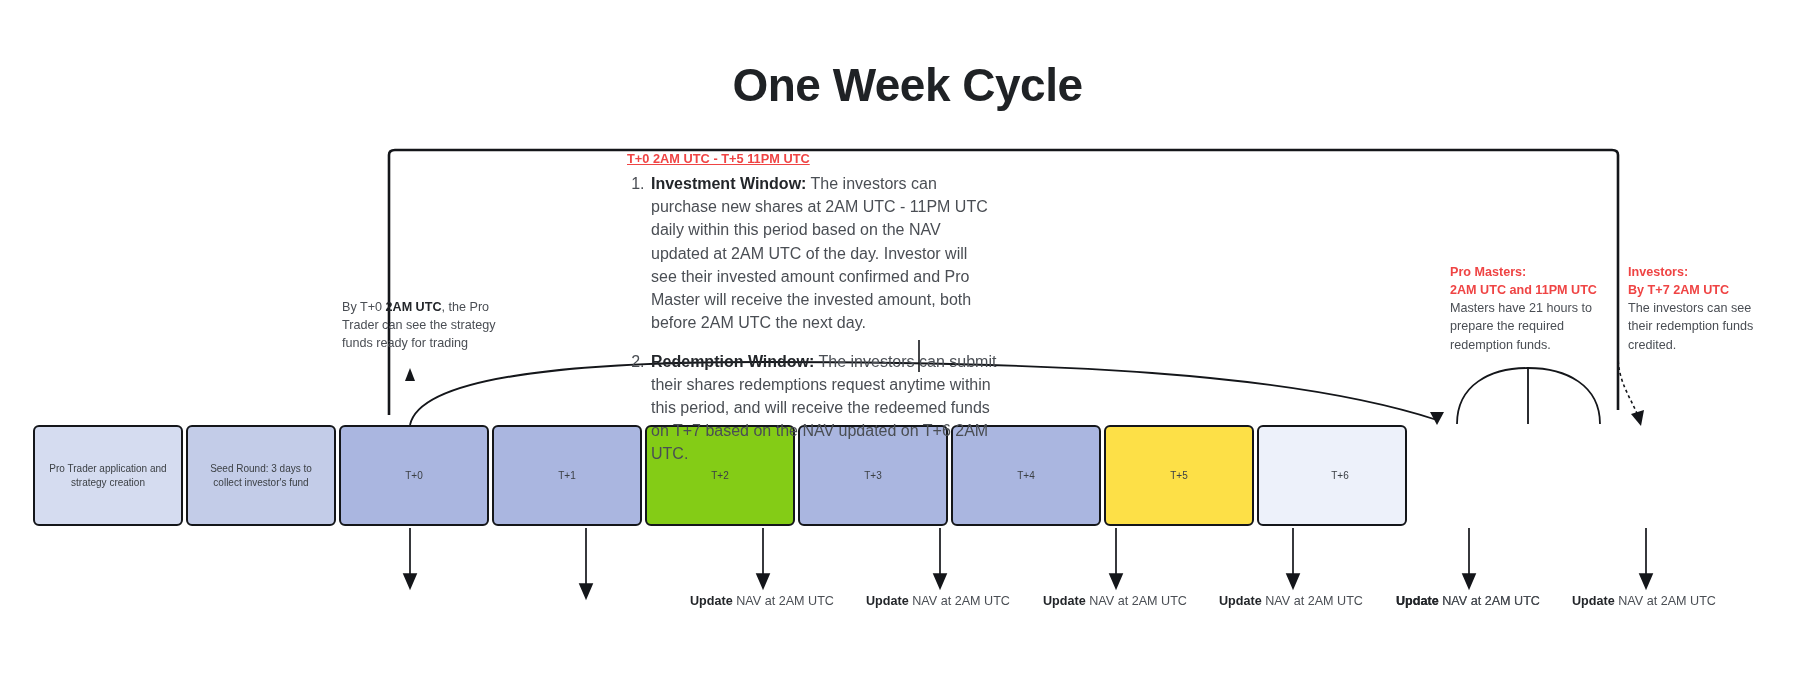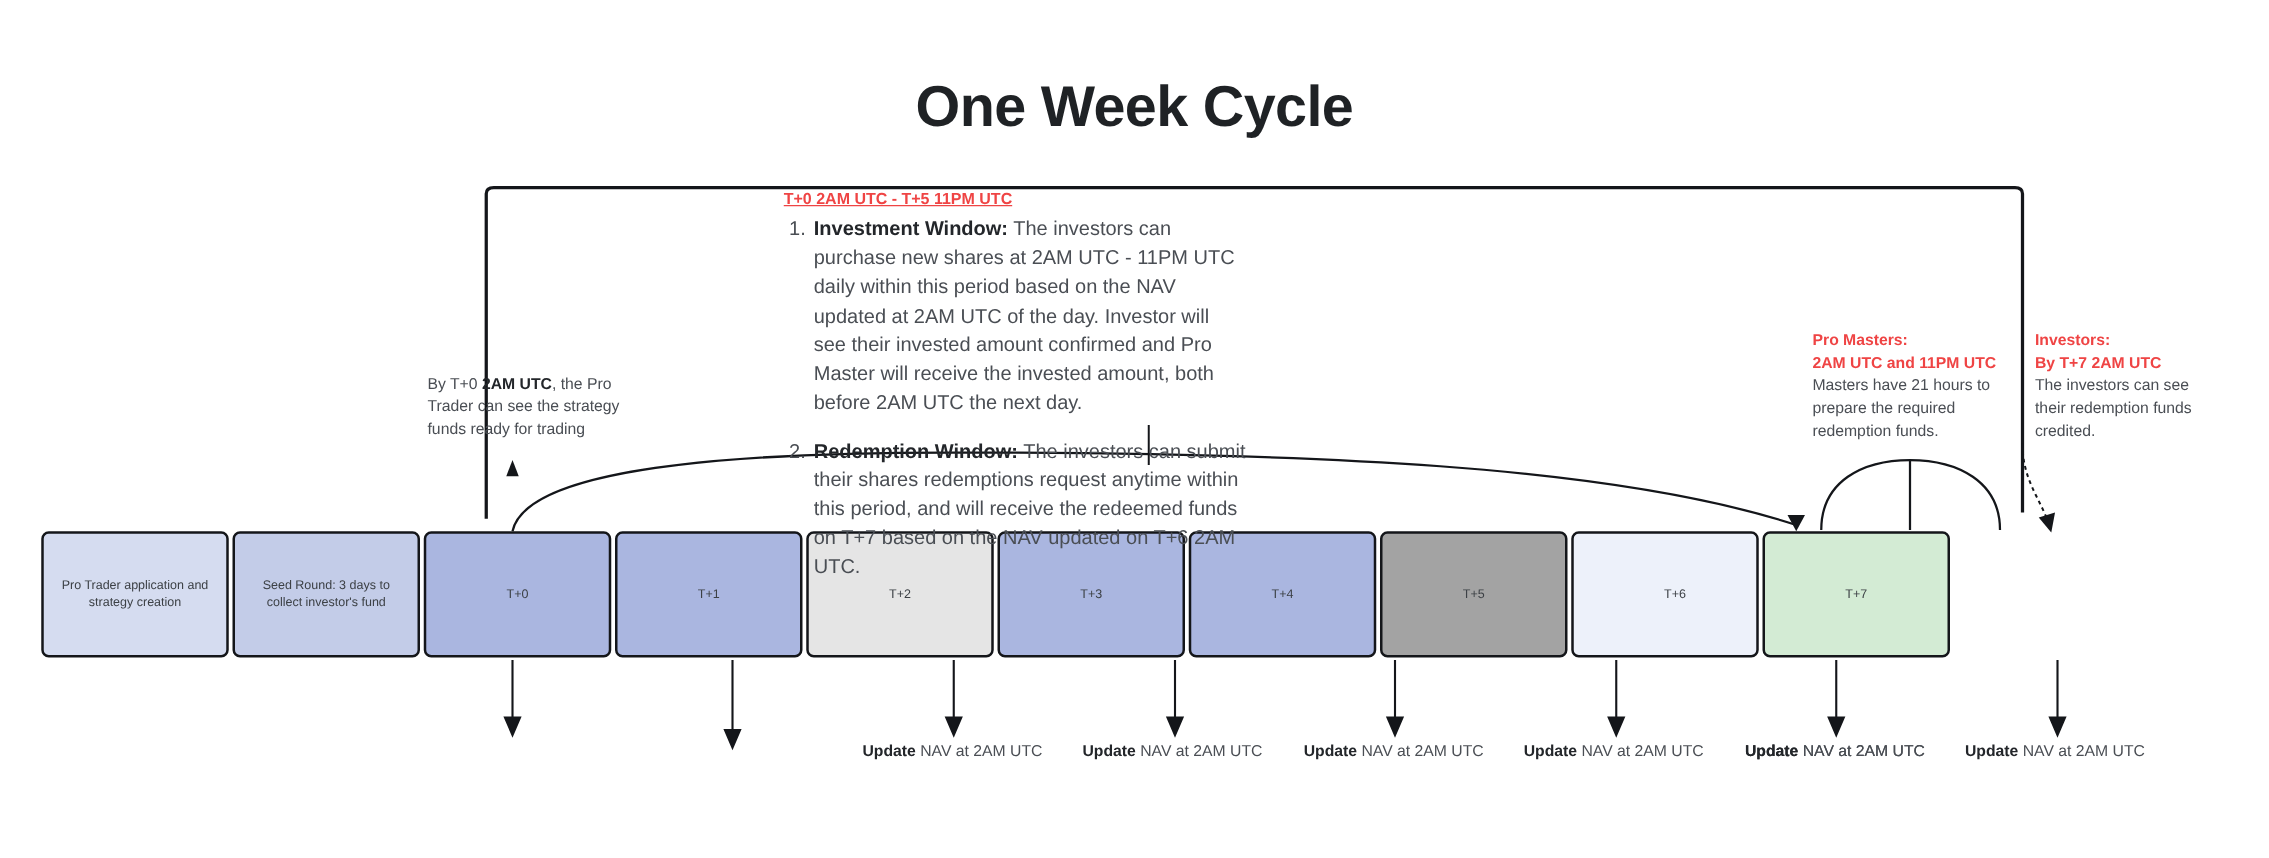--- a/index.html
+++ b/index.html
@@ -167,37 +167,34 @@
       </div>
       <div class="tlbox" style="width: 150px; background: rgb(195, 204, 232);">
         <span class="lbl">Seed Round: 3 days  to collect investor's fund</span>
       </div>
       <div class="tlbox" style="width: 150px; background: rgb(170, 182, 224);">
         <span class="lbl">T+0</span>
       </div>
       <div class="tlbox" style="width: 150px; background: rgb(170, 182, 224);">
         <span class="lbl">T+1</span>
       </div>
-      <div class="tlbox" style="width: 150px; background: #e5e5e5;">
+      <div class="tlbox" style="width: 150px; background: #84cc16;">
         <span class="lbl">T+2</span>
       </div>
       <div class="tlbox" style="width: 150px; background: rgb(170, 182, 224);">
         <span class="lbl">T+3</span>
       </div>
       <div class="tlbox" style="width: 150px; background: rgb(170, 182, 224);">
         <span class="lbl">T+4</span>
       </div>
-      <div class="tlbox" style="width: 150px; background: #a3a3a3;">
+      <div class="tlbox" style="width: 150px; background: #fde047;">
         <span class="lbl">T+5</span>
       </div>
       <div class="tlbox" style="width: 150px; background: rgb(237, 241, 250); padding-left: 24px;">
         <span class="lbl">T+6</span>
-      </div>
-      <div class="tlbox" style="width: 150px; background: rgb(211, 235, 212);">
-        <span class="lbl">T+7</span>
       </div>
     </div>
 
   <div class="note" style="left:342px; top:298px; width:160px;">
     <span>By T+0 </span><b>2AM UTC</b><span>, the Pro Trader can see the strategy funds ready for trading</span>
   </div>
 
   <div class="callout note">
     <div class="hd u">T+0 2AM UTC - T+5 11PM UTC</div>
     <ol>

